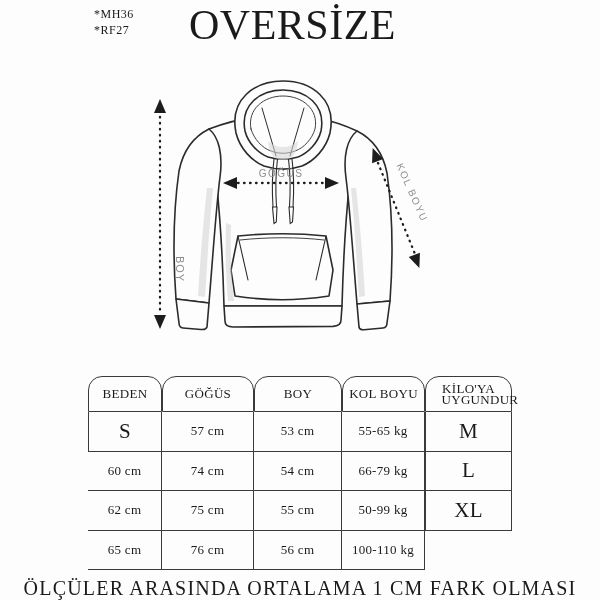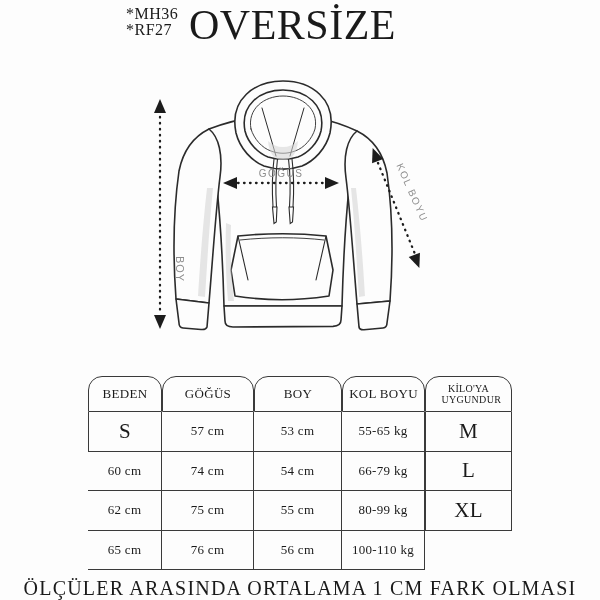--- a/index.html
+++ b/index.html
@@ -3,22 +3,22 @@
 <meta charset="utf-8">
 <style>
   html,body { margin:0; padding:0; background:#ffffff; }
   .page {
     position:relative; width:600px; height:600px;
     background:#fdfdfd; overflow:hidden;
     font-family:"Liberation Serif", serif; color:#1a1a1a;
   }
   
   .codes {
-    position:absolute; left:126px; top:6px;
-    font-size:16px; line-height:16px; letter-spacing:0.5px;
+    position:absolute; left:94px; top:6px;
+    font-size:12px; line-height:16px; letter-spacing:0.5px;
     white-space:pre-line;
   }
   .title {
     position:absolute; left:0; right:15px; top:1px;
     text-align:center; font-size:42px; letter-spacing:0.5px;
     font-weight:400;
   }
   
   .figure { position:absolute; left:135px; top:73px; width:330px; height:305px; }
   .figure svg { display:block; width:100%; height:100%; }
@@ -27,21 +27,21 @@
     position:absolute; left:88px; top:376px; width:343px;
     display:grid; grid-template-columns:74px 92px 88px 83px 87px;
   }
   .th {
     height:36px; box-sizing:border-box;
     border:1.5px solid #3a3a3a; border-radius:14px 14px 0 0;
     display:flex; align-items:center; justify-content:center;
     text-align:center; font-size:13px; letter-spacing:0.3px;
     background:#fdfdfd;
   }
-  .th .wrap2 { display:inline-block; width:54px; font-size:10px; line-height:11px; }
+  .th .wrap2 { display:inline-block; width:54px; font-size:13px; line-height:11px; }
   .td {
     height:39.5px; box-sizing:border-box;
     border-right:1.5px solid #3a3a3a; border-bottom:1.5px solid #3a3a3a;
     display:flex; align-items:center; justify-content:center;
     font-size:13px; letter-spacing:0.3px;
   }
   .td.col-first { border-left:1.5px solid #3a3a3a; font-size:21px; }
   
   .footer {
     position:absolute; left:0; right:0; top:577px;
@@ -148,21 +148,21 @@
     <div class="td col-first">M</div>
     <div class="td">60 cm</div>
     <div class="td">74 cm</div>
     <div class="td">54 cm</div>
     <div class="td">66-79 kg</div>
 
     <div class="td col-first">L</div>
     <div class="td">62 cm</div>
     <div class="td">75 cm</div>
     <div class="td">55 cm</div>
-    <div class="td">80-99 kg</div>
+    <div class="td">50-99 kg</div>
 
     <div class="td col-first">XL</div>
     <div class="td">65 cm</div>
     <div class="td">76 cm</div>
     <div class="td">56 cm</div>
     <div class="td">100-110 kg</div>
   </div>
 
   <div class="footer">ÖLÇÜLER ARASINDA ORTALAMA 1 CM FARK OLMASI OLAĞANDIR.</div>
 

